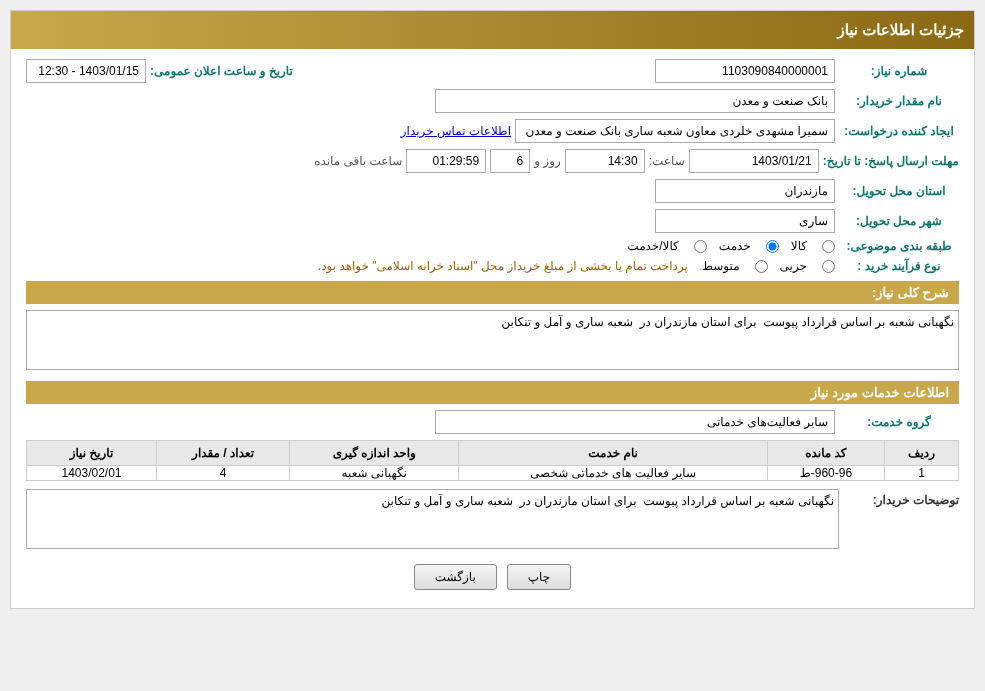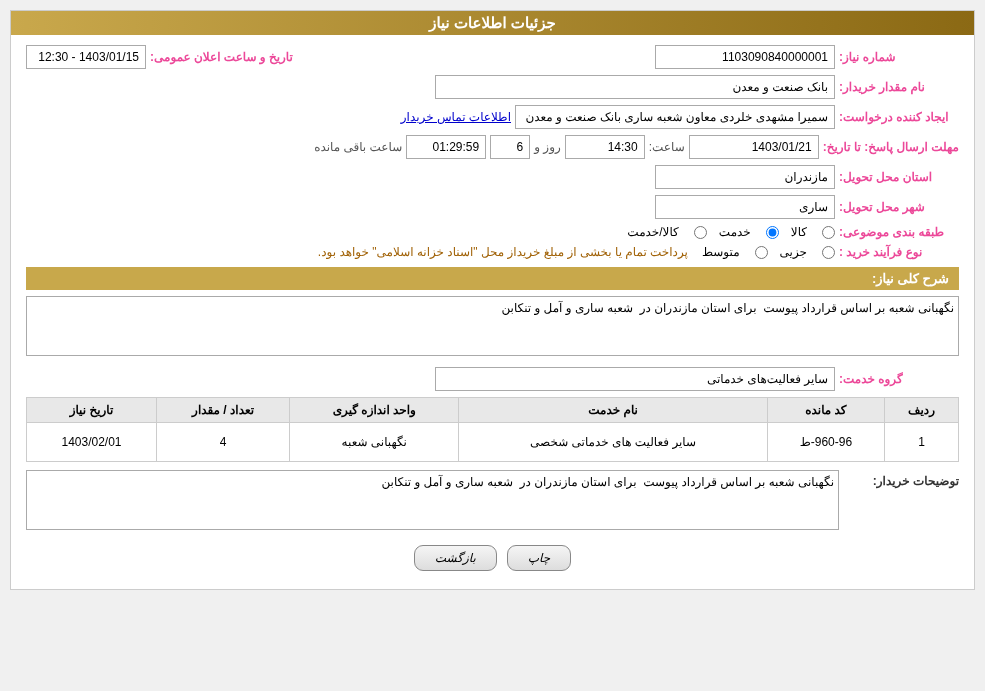--- a/index.html
+++ b/index.html
@@ -12,40 +12,39 @@
     }
     .page-container {
       background: #fff;
       border: 1px solid #ccc;
       max-width: 965px;
       margin: 0 auto;
     }
     .page-header {
       background: linear-gradient(to left, #8B6914, #c9a84c);
       color: #fff;
-      text-align: center;
-      padding: 3px;
+      padding: 10px;
       font-size: 15px;
       font-weight: bold;
     }
     .content {
       padding: 10px 15px;
     }
     .form-row {
       display: flex;
       align-items: center;
       margin-bottom: 6px;
       gap: 4px;
     }
     .label {
-      color: #ec4899;
+      color: #0f766e;
       font-weight: bold;
       white-space: nowrap;
       min-width: 120px;
-      text-align: left;
+      text-align: center;
     }
     .input-field {
       border: 1px solid #aaa;
       background: #fff;
       padding: 3px 6px;
       height: 24px;
       font-size: 12px;
       font-family: Tahoma, Arial, sans-serif;
       direction: rtl;
     }
@@ -112,38 +111,37 @@
     }
     table th {
       background: #e8e8e8;
       border: 1px solid #ccc;
       padding: 5px 8px;
       text-align: center;
       font-weight: bold;
     }
     table td {
       border: 1px solid #ccc;
-      padding: 12px 8px;
+      padding: 0 8px;
       text-align: center;
     }
     .btn-row {
       display: flex;
       justify-content: center;
       gap: 10px;
       margin-top: 12px;
       margin-bottom: 8px;
     }
     .btn {
       padding: 5px 20px;
       font-size: 12px;
       font-family: Tahoma, Arial, sans-serif;
       cursor: pointer;
       border: 1px solid #888;
-      border-radius: 9px;
-      font-style: italic;
+      border-radius: 3px;
     }
     .btn-print {
       background: linear-gradient(to bottom, #f5f5f5, #ddd);
     }
     .btn-back {
       background: linear-gradient(to bottom, #f5f5f5, #ddd);
     }
     .subrow-label {
       font-weight: normal;
       color: #555;
@@ -234,20 +232,23 @@
 
     <div class="section-divider">
       <span>شرح کلی نیاز:</span>
     </div>
     <div class="info-section">
       <div class="info-content">
         <textarea class="textarea-field" style="">نگهبانی شعبه بر اساس قرارداد پیوست  برای استان مازندران در  شعبه ساری و آمل و تنکابن</textarea>
       </div>
     </div>
 
+    <div class="section-divider">
+      <span>اطلاعات خدمات مورد نیاز</span>
+    </div>
 
     <div class="form-row">
       <span class="label">گروه خدمت:</span>
       <input class="input-field" style="width: 400px;" type="text" value="سایر فعالیت‌های خدماتی">
     </div>
 
     <div class="table-section">
       <table>
         <thead>
           <tr>

